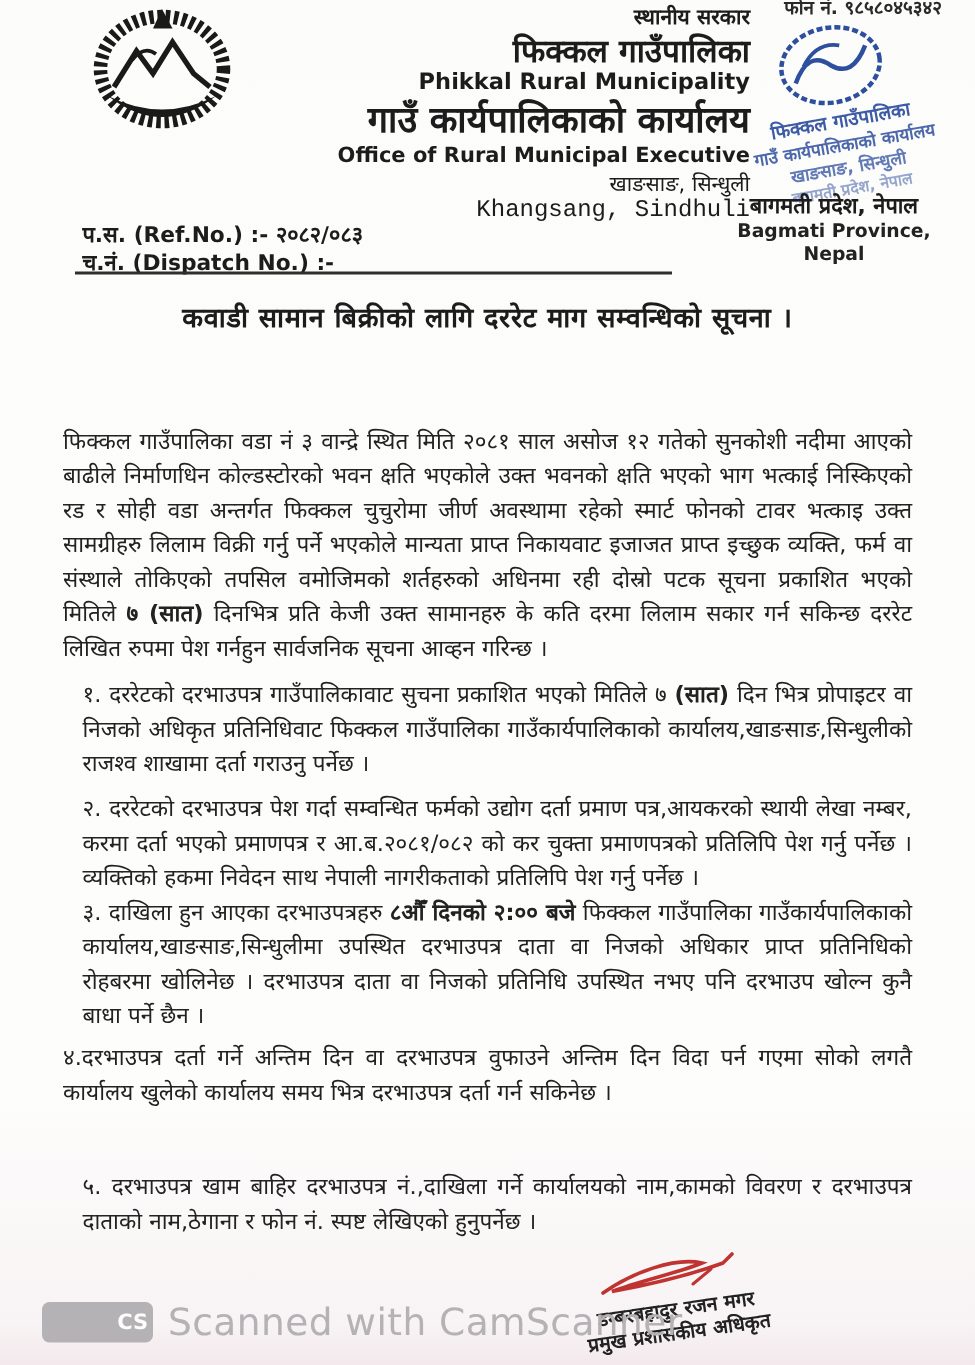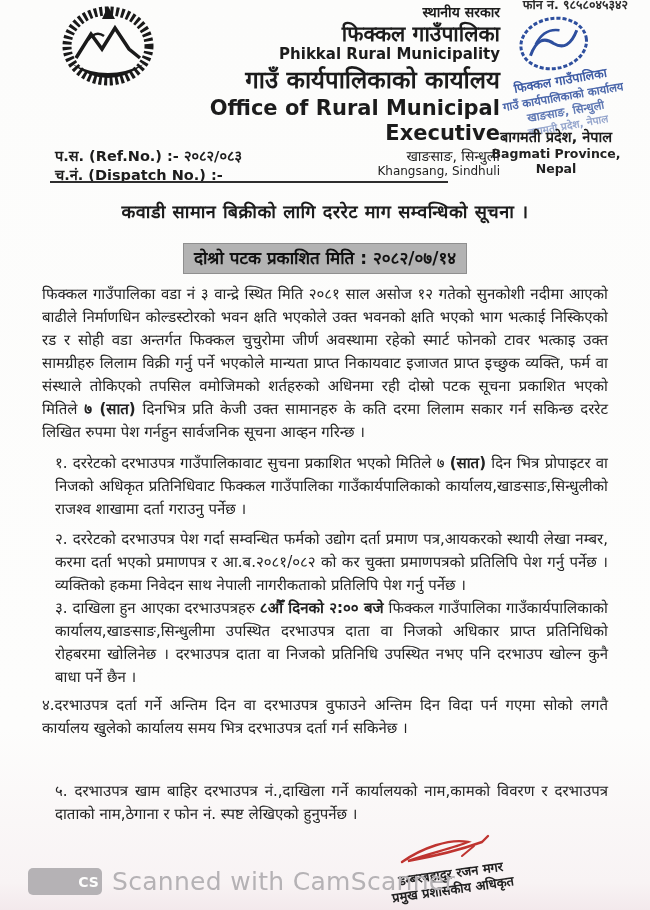--- a/index.html
+++ b/index.html
@@ -8,23 +8,23 @@
         font-family:"DejaVu Sans","Liberation Sans",sans-serif;color:#1c1c1c;}
   .abs{position:absolute;}
   
   .phone{top:-4px;right:22px;font-size:12.5px;font-weight:bold;color:#2a2a2a;white-space:nowrap;}
   .emblem{left:52px;top:4px;}
   .hdr{left:140px;top:4px;width:360px;text-align:right;line-height:1.18;}
   .h-govt{font-size:14px;font-weight:bold;}
   .h-muni-np{font-size:21px;font-weight:bold;margin-top:1px;}
   .h-muni-en{font-size:15px;font-weight:bold;}
   .h-office-np{font-size:24px;font-weight:bold;margin-top:2px;}
-  .h-office-en{font-size:21px;font-weight:bold;margin-top:2px;}
+  .h-office-en{font-size:14px;font-weight:bold;margin-top:2px;}
   .h-addr-np{font-size:14px;margin-top:2px;}
-  .h-addr-en{font-size:12px;}
+  .h-addr-en{font-size:16px;font-family:Liberation Mono, monospace;}
   
   .stamp{left:476px;top:14px;width:166px;text-align:center;transform:rotate(-10deg);color:#2e4f9e;}
   .stamp .ln0{font-size:12.5px;font-weight:bold;opacity:.92;}
   .stamp .ln1{font-size:11.5px;font-weight:bold;opacity:.85;}
   .stamp .ln2{font-size:11.5px;font-weight:bold;opacity:.75;}
   .stamp .ln3{font-size:10.5px;font-weight:bold;opacity:.5;}
   .province{left:470px;top:126px;width:172px;text-align:center;}
   .prov-np{font-size:14.5px;font-weight:600;}
   .prov-en{font-size:12.5px;font-weight:600;color:#222;}
   
@@ -97,23 +97,20 @@
     <span>प.स. (Ref.No.) :-</span>
     <span>२०८२/०८३</span>
   </div>
   <div class="abs refline" style="top:164px;">
     <span>च.नं. (Dispatch No.) :-</span>
   </div>
   <div class="abs rule"></div>
 
   <div class="abs title">कवाडी सामान बिक्रीको लागि दररेट माग सम्वन्धिको सूचना ।</div>
 
-  <div class="abs hl-wrap">
-    <span class="hl">दोश्रो पटक प्रकाशित मिति : २०८२/०७/१४</span>
-  </div>
 
   <div class="abs pt" style="top:283px;">
     <span>फिक्कल गाउँपालिका वडा नं ३ वान्द्रे स्थित मिति २०८१ साल असोज १२ गतेको सुनकोशी नदीमा आएको बाढीले निर्माणधिन कोल्डस्टोरको भवन क्षति भएकोले उक्त भवनको क्षति भएको भाग भत्काई निस्किएको रड र सोही वडा अन्तर्गत फिक्कल चुचुरोमा जीर्ण अवस्थामा रहेको स्मार्ट फोनको टावर भत्काइ उक्त सामग्रीहरु लिलाम विक्री गर्नु पर्ने भएकोले मान्यता प्राप्त निकायवाट इजाजत प्राप्त इच्छुक व्यक्ति, फर्म वा संस्थाले तोकिएको तपसिल वमोजिमको शर्तहरुको अधिनमा रही दोस्रो पटक सूचना प्रकाशित भएको मितिले </span><span class="b">७ (सात)</span><span> दिनभित्र प्रति केजी उक्त सामानहरु के कति दरमा लिलाम सकार गर्न सकिन्छ दररेट लिखित रुपमा पेश गर्नहुन सार्वजनिक सूचना आव्हन गरिन्छ ।</span>
   </div>
 
   <div class="abs pt ind" style="top:452px;">
     <span>१. दररेटको दरभाउपत्र गाउँपालिकावाट सुचना प्रकाशित भएको मितिले ७ </span><span class="b">(सात)</span><span> दिन भित्र प्रोपाइटर वा निजको अधिकृत प्रतिनिधिवाट फिक्कल गाउँपालिका गाउँकार्यपालिकाको कार्यालय,खाङसाङ,सिन्धुलीको राजश्व शाखामा दर्ता गराउनु पर्नेछ ।</span>
   </div>
   <div class="abs pt ind" style="top:528px;">
     <span>२. दररेटको दरभाउपत्र पेश गर्दा सम्वन्धित फर्मको उद्योग दर्ता प्रमाण पत्र,आयकरको स्थायी लेखा नम्बर, करमा दर्ता भएको प्रमाणपत्र र आ.ब.२०८१/०८२ को कर चुक्ता प्रमाणपत्रको प्रतिलिपि पेश गर्नु पर्नेछ । व्यक्तिको हकमा निवेदन साथ नेपाली नागरीकताको प्रतिलिपि पेश गर्नु पर्नेछ ।</span><span class="b"></span><span></span>

